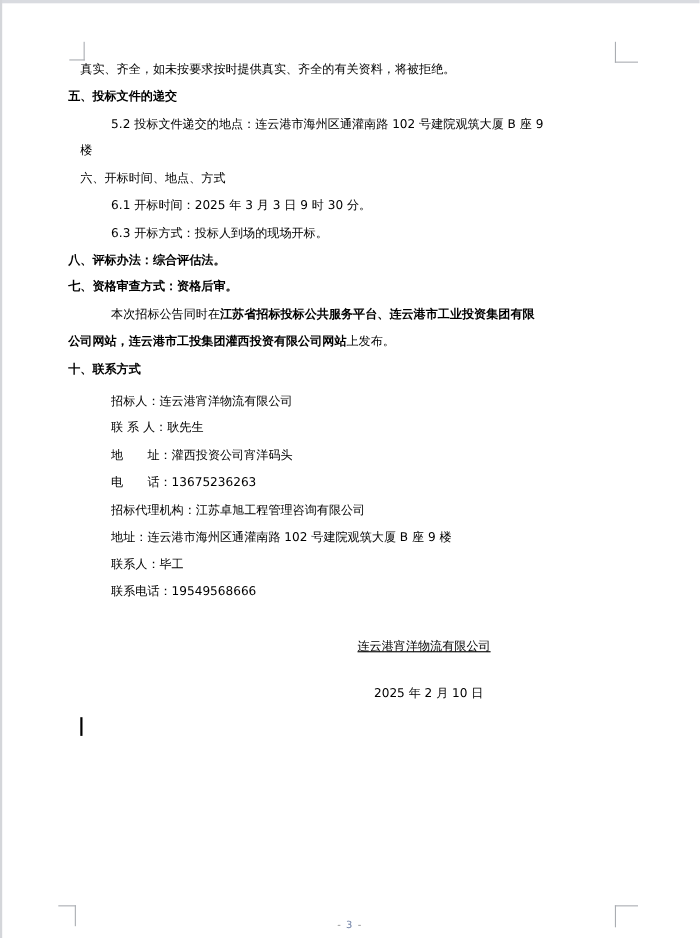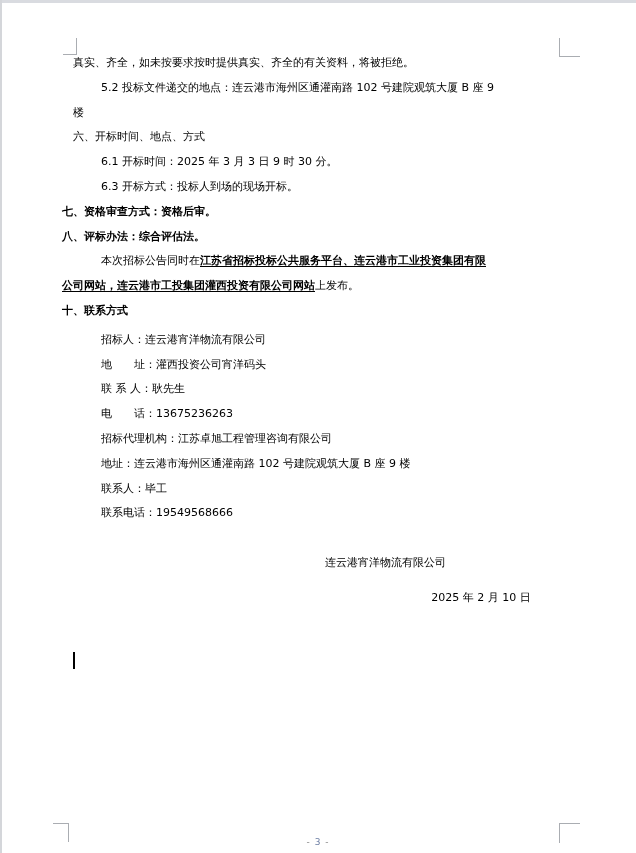--- a/index.html
+++ b/index.html
@@ -21,24 +21,24 @@
     left: 62px; top: 51px;
     width: 560px;
     font-size: 11px;
   }
   .line { min-height: 24.8px; line-height: 24.8px; white-space: pre; }
   .line.body   { margin-left: 11px; }
   .line.indent { margin-left: 39px; }
   .line.blank  { height: 24.8px; }
   .line.extra-gap { margin-top: 4px; }
   .seg.b { font-weight: bold; }
-  .seg.u { text-decoration: underline; text-underline-offset: 2px; }
+  .seg.u { text-underline-offset: 2px; }
 
-  .sig-company { margin-left: 263px; }
-  .sig-date    { margin-left: 278px; margin-top: 10px; text-align: center; }
+  .sig-company { margin-left: 263px; text-decoration: underline; }
+  .sig-date    { margin-left: 278px; margin-top: 18px; }
 
   
   .caret { position: absolute; left: 73px; top: 652px; width: 2px; height: 17px; background: #000; }
 
   
   .crop { position: absolute; background: #aaadb2; }
   .tl-v { left: 76px;  top: 38px;  width: 1px;  height: 17px; }
   .tl-h { left: 63px;  top: 54px;  width: 14px; height: 1px;  }
   .tr-v { left: 559px; top: 38px;  width: 1px;  height: 19px; }
   .tr-h { left: 559px; top: 56px;  width: 21px; height: 1px;  }
@@ -66,33 +66,34 @@
 <div class="crop tr-v"></div>
 <div class="crop tr-h"></div>
 <div class="crop bl-h"></div>
 <div class="crop bl-v"></div>
 <div class="crop br-h"></div>
 <div class="crop br-v"></div>
 
 <div class="text-area">
   <div id="lines-wrap">
       <div class="line body"><span class="seg">真实、齐全，如未按要求按时提供真实、齐全的有关资料，将被拒绝。</span></div>
+      <div class="line flush"><span class="seg b">五、投标文件的递交</span></div>
       <div class="line indent"><span class="seg">5.2 投标文件递交的地点：连云港市海州区通灌南路 102 号建院观筑大厦 B 座 9</span></div>
       <div class="line body"><span class="seg">楼</span></div>
       <div class="line body"><span class="seg">六、开标时间、地点、方式</span></div>
       <div class="line indent"><span class="seg">6.1 开标时间：2025 年 3 月 3 日 9 时 30 分。</span></div>
       <div class="line indent"><span class="seg">6.3 开标方式：投标人到场的现场开标。</span></div>
+      <div class="line flush"><span class="seg b">八、评标办法：综合评估法。</span></div>
       <div class="line flush"><span class="seg b">七、资格审查方式：资格后审。</span></div>
-      <div class="line flush"><span class="seg b">八、评标办法：综合评估法。</span></div>
       <div class="line indent"><span class="seg">本次招标公告同时在</span><span class="seg b u">江苏省招标投标公共服务平台、连云港市工业投资集团有限</span></div>
       <div class="line flush"><span class="seg b u">公司网站，连云港市工投集团灌西投资有限公司网站</span><span class="seg">上发布。</span></div>
       <div class="line flush"><span class="seg b">十、联系方式</span></div>
       <div class="line indent extra-gap"><span class="seg">招标人：连云港宵洋物流有限公司</span></div>
+      <div class="line indent"><span class="seg">联 系 人：耿先生</span></div>
       <div class="line indent"><span class="seg">地　　址：灌西投资公司宵洋码头</span></div>
-      <div class="line indent"><span class="seg">联 系 人：耿先生</span></div>
       <div class="line indent"><span class="seg">电　　话：13675236263</span></div>
       <div class="line indent"><span class="seg">招标代理机构：江苏卓旭工程管理咨询有限公司</span></div>
       <div class="line indent"><span class="seg">地址：连云港市海州区通灌南路 102 号建院观筑大厦 B 座 9 楼</span></div>
       <div class="line indent"><span class="seg">联系人：毕工</span></div>
       <div class="line indent"><span class="seg">联系电话：19549568666</span></div>
       <div class="line blank"></div>
     </div>
   <div class="line sig-company"><span class="seg">连云港宵洋物流有限公司</span></div>
   <div class="line sig-date"><span class="seg">2025 年 2 月 10 日</span></div>
 </div>

